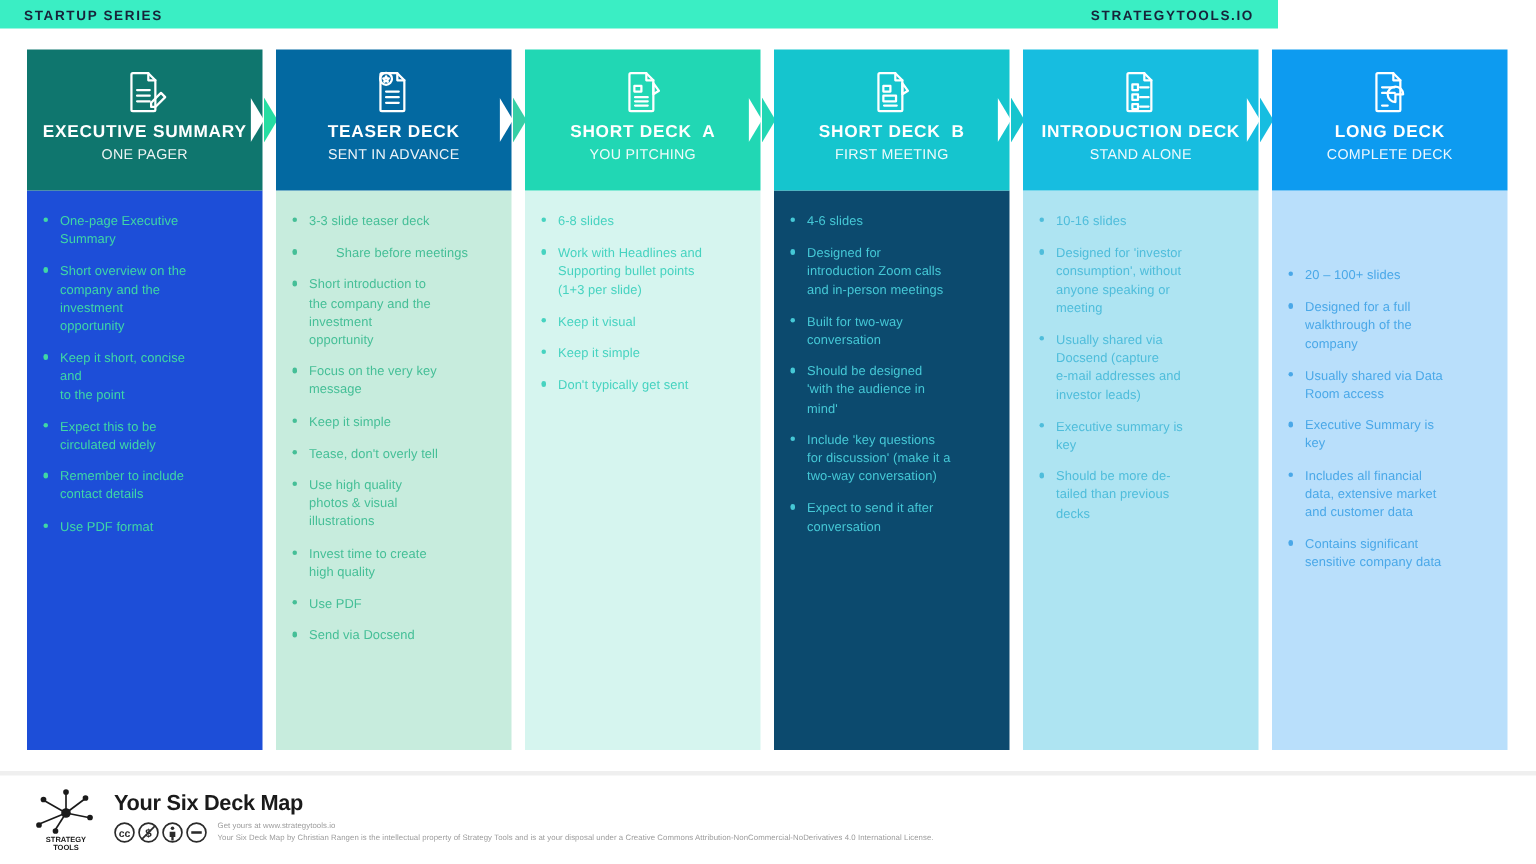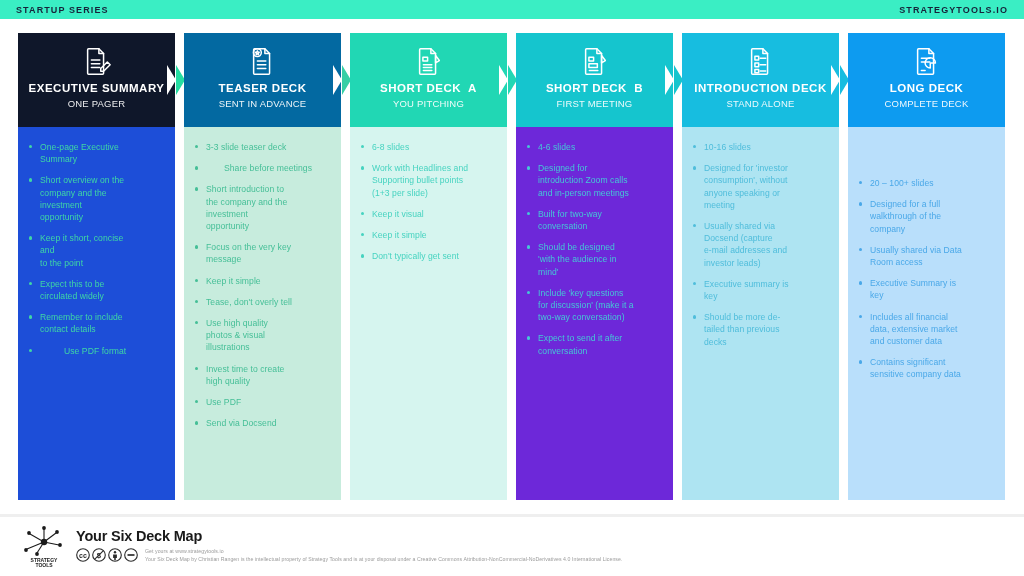--- a/index.html
+++ b/index.html
@@ -6,21 +6,21 @@
   html, body {
     width: 1024px; height: 576px;
     background: #ffffff;
     font-family: "Liberation Sans", sans-serif;
     overflow: hidden;
   }
   #page { position: relative; width: 1024px; height: 576px; background: #fff; }
 
   
   .topbar {
-    position: absolute; left: 0; top: 0; width: 1024px; height: 19px;
+    position: absolute; left: 0; top: 0; width: 852px; height: 19px;
     background: #3aeec4;
     display: flex; align-items: center; justify-content: space-between;
     padding: 0 16px;
   }
   .topbar span {
     font-size: 9px; font-weight: bold; letter-spacing: 1.1px;
     color: #17233a; font-family: "Liberation Sans", sans-serif;
   }
 
   
@@ -102,21 +102,21 @@
 
 <div id="page">
 
   <div class="topbar" style="background: rgb(58, 238, 196);">
     <span>STARTUP SERIES</span>
     <span>STRATEGYTOOLS.IO</span>
   </div>
 
   <div class="cols" id="cols">
       <div class="col">
-        <div class="col-head" style="background: #0f172a;">
+        <div class="col-head" style="background: #0f766e;">
           <div class="head-icon">
             <svg viewBox="0 0 32 32">
               <path d="M7 3 h11 l5 5 v21 a1 1 0 0 1 -1 1 H7 a1 1 0 0 1 -1 -1 V4 a1 1 0 0 1 1 -1 z" fill="none" stroke="#ffffff" stroke-width="1.6" stroke-linejoin="round" stroke-linecap="round"></path>
                 <path d="M18 3 v5 h5" fill="none" stroke="#ffffff" stroke-width="1.6" stroke-linejoin="round" stroke-linecap="round"></path>
               <line x1="10" y1="15" x2="19" y2="15" fill="none" stroke="#ffffff" stroke-width="1.6" stroke-linejoin="round" stroke-linecap="round"></line>
               <line x1="10" y1="19" x2="19" y2="19" fill="none" stroke="#ffffff" stroke-width="1.6" stroke-linejoin="round" stroke-linecap="round"></line>
               <line x1="10" y1="23" x2="19" y2="23" fill="none" stroke="#ffffff" stroke-width="1.6" stroke-linejoin="round" stroke-linecap="round"></line>
         <path d="M20 24 l7 -7 l3 3 l-7 7 h-3 z" fill="none" stroke="#ffffff" stroke-width="1.6" stroke-linejoin="round" stroke-linecap="round"></path>
             </svg>
           </div>
@@ -133,21 +133,21 @@
 company and the
 investment
 opportunity</span></li>
             <li style="color: rgb(63, 215, 165);"><span class="dot" style="background: rgb(63, 215, 165);"></span><span style="white-space: pre-line;">Keep it short, concise
 and
 to the point</span></li>
             <li style="color: rgb(63, 215, 165);"><span class="dot" style="background: rgb(63, 215, 165);"></span><span style="white-space: pre-line;">Expect this to be
 circulated widely</span></li>
             <li style="color: rgb(63, 215, 165);"><span class="dot" style="background: rgb(63, 215, 165);"></span><span style="white-space: pre-line;">Remember to include
 contact details</span></li>
-            <li style="color: rgb(63, 215, 165);"><span class="dot" style="background: rgb(63, 215, 165);"></span><span style="white-space: pre-line; margin-left: 24px;">Use PDF format</span></li>
+            <li style="color: rgb(63, 215, 165);"><span class="dot" style="background: rgb(63, 215, 165);"></span><span style="white-space: pre-line;">Use PDF format</span></li>
           </ul>
         </div>
       </div>
       <div class="col">
         <div class="col-head" style="background: #0369a1;">
           <div class="head-icon">
             <svg viewBox="0 0 32 32">
               <path d="M7 3 h11 l5 5 v21 a1 1 0 0 1 -1 1 H7 a1 1 0 0 1 -1 -1 V4 a1 1 0 0 1 1 -1 z" fill="none" stroke="#ffffff" stroke-width="1.6" stroke-linejoin="round" stroke-linecap="round"></path>
                 <path d="M18 3 v5 h5" fill="none" stroke="#ffffff" stroke-width="1.6" stroke-linejoin="round" stroke-linecap="round"></path>
               <line x1="10" y1="16" x2="19" y2="16" fill="none" stroke="#ffffff" stroke-width="1.6" stroke-linejoin="round" stroke-linecap="round"></line>
@@ -224,21 +224,21 @@
         <rect x="9.5" y="19" width="9" height="4" fill="none" stroke="#ffffff" stroke-width="1.6" stroke-linejoin="round" stroke-linecap="round"></rect>
         <line x1="10" y1="26" x2="19" y2="26" fill="none" stroke="#ffffff" stroke-width="1.6" stroke-linejoin="round" stroke-linecap="round"></line>
         <path d="M23 10 v8 l4 -2.5 z" fill="none" stroke="#ffffff" stroke-width="1.6" stroke-linejoin="round" stroke-linecap="round"></path>
             </svg>
           </div>
           <div class="head-title">SHORT DECK  B</div>
           <div class="head-sub">FIRST MEETING</div>
           <div class="notch"></div>
           <div class="arrow" style="background: rgb(21, 197, 206);"></div>
         </div>
-        <div class="col-body" style="background: #6d28d9;">
+        <div class="col-body" style="background: #0c4a6e;">
           <ul class="bullets">
             <li style="color: rgb(69, 200, 214);"><span class="dot" style="background: rgb(69, 200, 214);"></span><span style="white-space: pre-line;">4-6 slides</span></li>
             <li style="color: rgb(69, 200, 214);"><span class="dot" style="background: rgb(69, 200, 214);"></span><span style="white-space: pre-line;">Designed for
 introduction Zoom calls
 and in-person meetings</span></li>
             <li style="color: rgb(69, 200, 214);"><span class="dot" style="background: rgb(69, 200, 214);"></span><span style="white-space: pre-line;">Built for two-way
 conversation</span></li>
             <li style="color: rgb(69, 200, 214);"><span class="dot" style="background: rgb(69, 200, 214);"></span><span style="white-space: pre-line;">Should be designed
 'with the audience in
 mind'</span></li>

